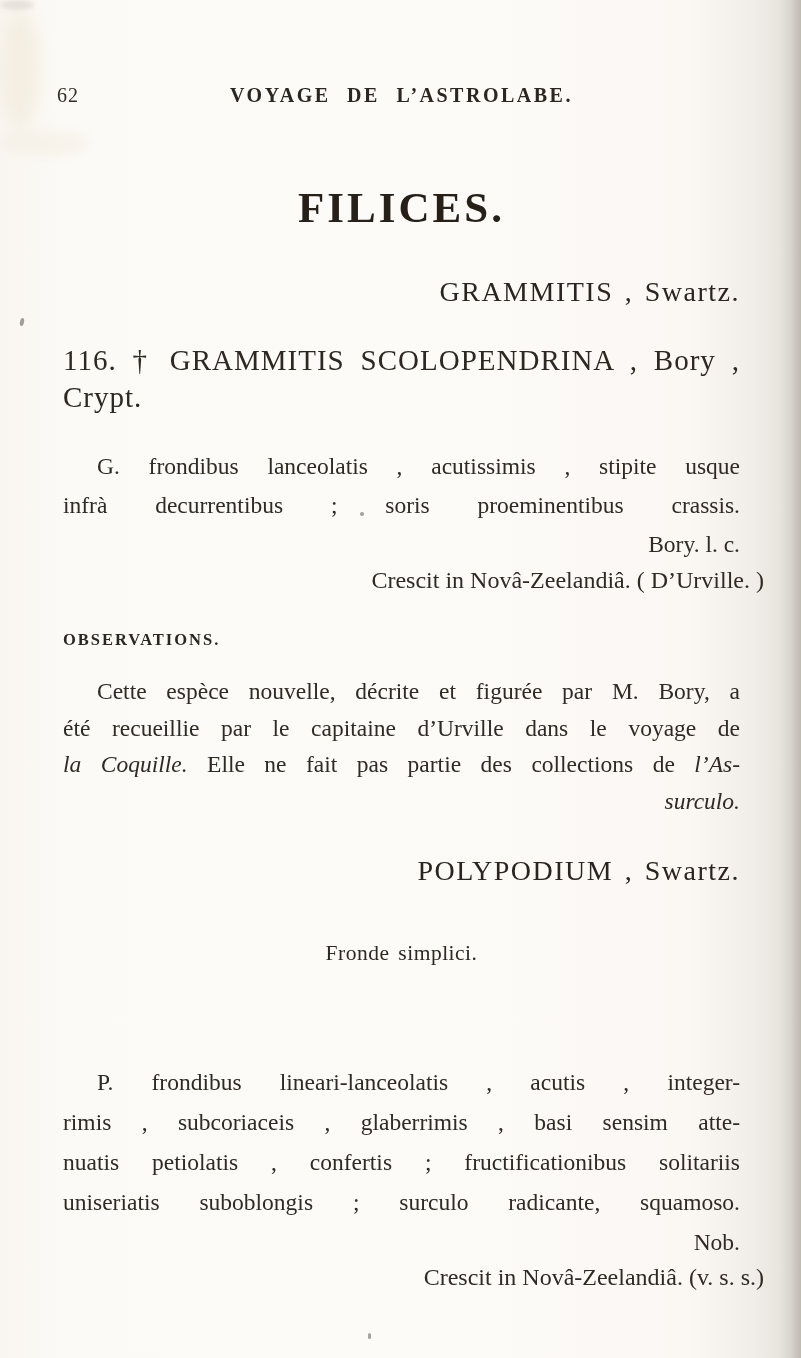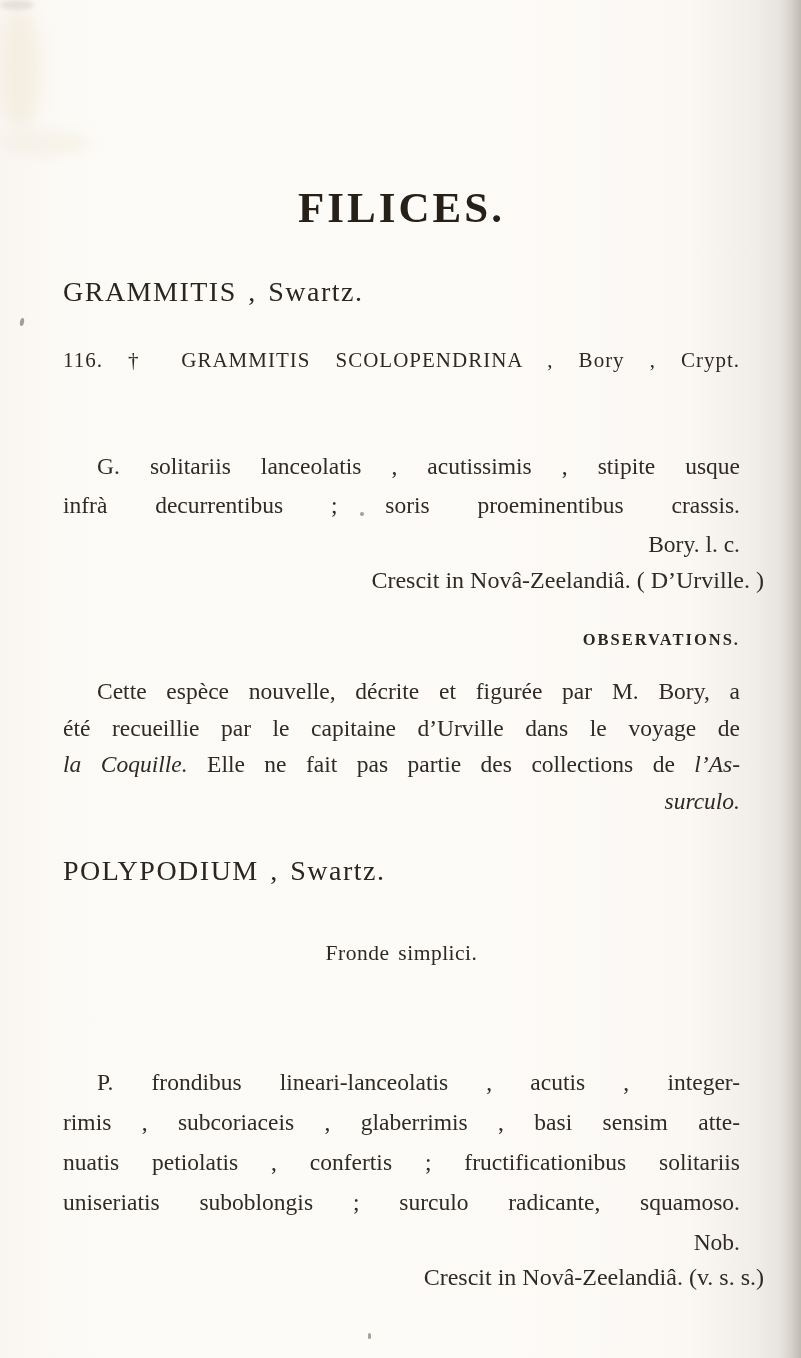--- a/index.html
+++ b/index.html
@@ -36,36 +36,36 @@
     color: #2b2620;
   }
 
   
   .maintitle {
     top: 183px; text-align: center;
     font-size: 43px; font-weight: bold; line-height: 50px;
     letter-spacing: 3px; color: #262019;
   }
   .genus {
-    text-align: left;
+    text-align: right;
     font-size: 28px; line-height: 36px;
     letter-spacing: 1.5px; word-spacing: 3px;
     color: #2b2520;
   }
   .genus1 { top: 274px; }
   .genus2 { top: 853px; }
   .species {
-    font-size: 21px; line-height: 37px;
+    font-size: 29px; line-height: 37px;
     letter-spacing: 1px; word-spacing: 2px;
     color: #2e2822;
   }
   .species1 { top: 342px; }
   .species2 { top: 966px; }
   .obshead {
-    top: 629px; text-align: right;
+    top: 629px; text-align: left;
     font-size: 16.5px; font-weight: bold; line-height: 22px;
     letter-spacing: 2px; color: #2b2620;
   }
   .subhead {
     top: 939px; text-align: center;
     font-size: 21.5px; line-height: 28px;
     letter-spacing: 0.5px; word-spacing: 3px;
     color: #2e2822;
   }
 
@@ -119,31 +119,35 @@
       rgba(160,154,144,0) 0%,
       rgba(160,154,144,0.18) 55%,
       rgba(140,134,124,0.38) 100%);
   }
 </style>
 </head>
 <body>
 
 <div class="page">
 
+  <div class="abs col hdr">
+    <span class="pagenum">62</span>
+    <div class="runtitle">VOYAGE DE L’ASTROLABE.</div>
+  </div>
 
   <div class="abs col maintitle">FILICES.</div>
 
   <div class="abs col genus genus1">GRAMMITIS , Swartz.</div>
 
   <div class="abs col species species1">
     <div class="jline">116. † GRAMMITIS SCOLOPENDRINA , Bory , Crypt.</div>
   </div>
 
   <div class="abs col body1">
-    <div class="jline ind">G. solitariis lanceolatis , acutissimis , stipite usque</div>
+    <div class="jline ind">G. frondibus lanceolatis , acutissimis , stipite usque</div>
     <div class="jline">infrà decurrentibus ; soris proeminentibus crassis.</div>
     <div class="lline">Bory. l. c.</div>
   </div>
 
   <div class="abs col hab1 lline ind2">Crescit in Novâ-Zeelandiâ. ( D’Urville. )</div>
 
   <div class="abs col obshead">OBSERVATIONS.</div>
 
   <div class="abs col obsp">
     <div class="jline ind">Cette espèce nouvelle, décrite et figurée par M. Bory, a</div>

